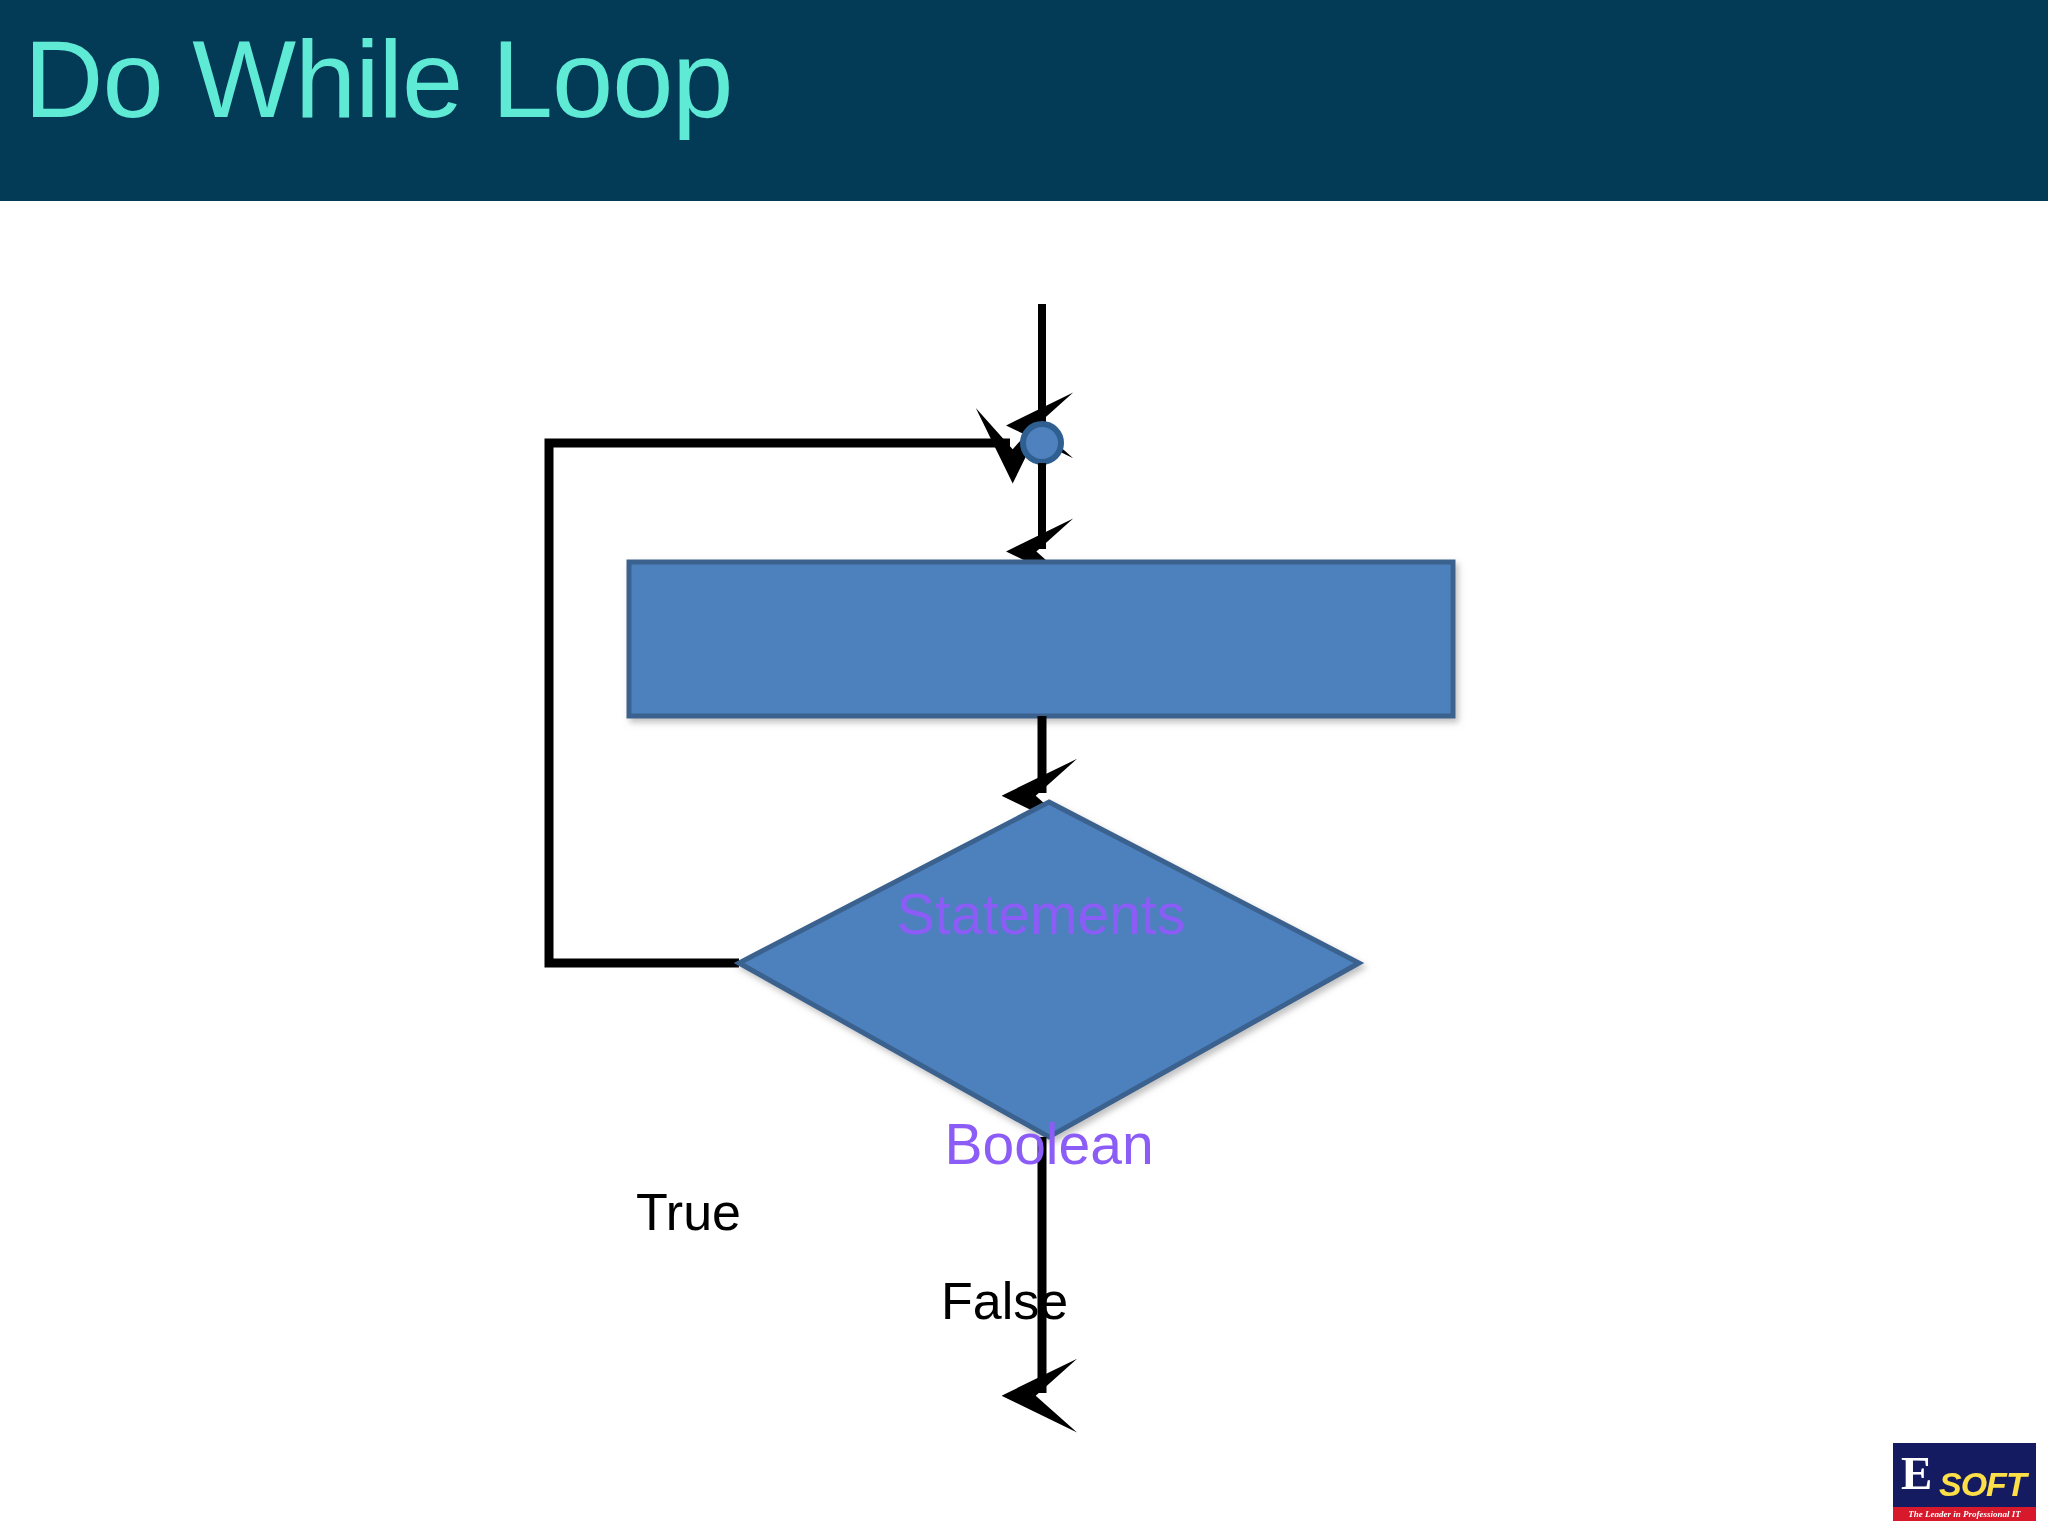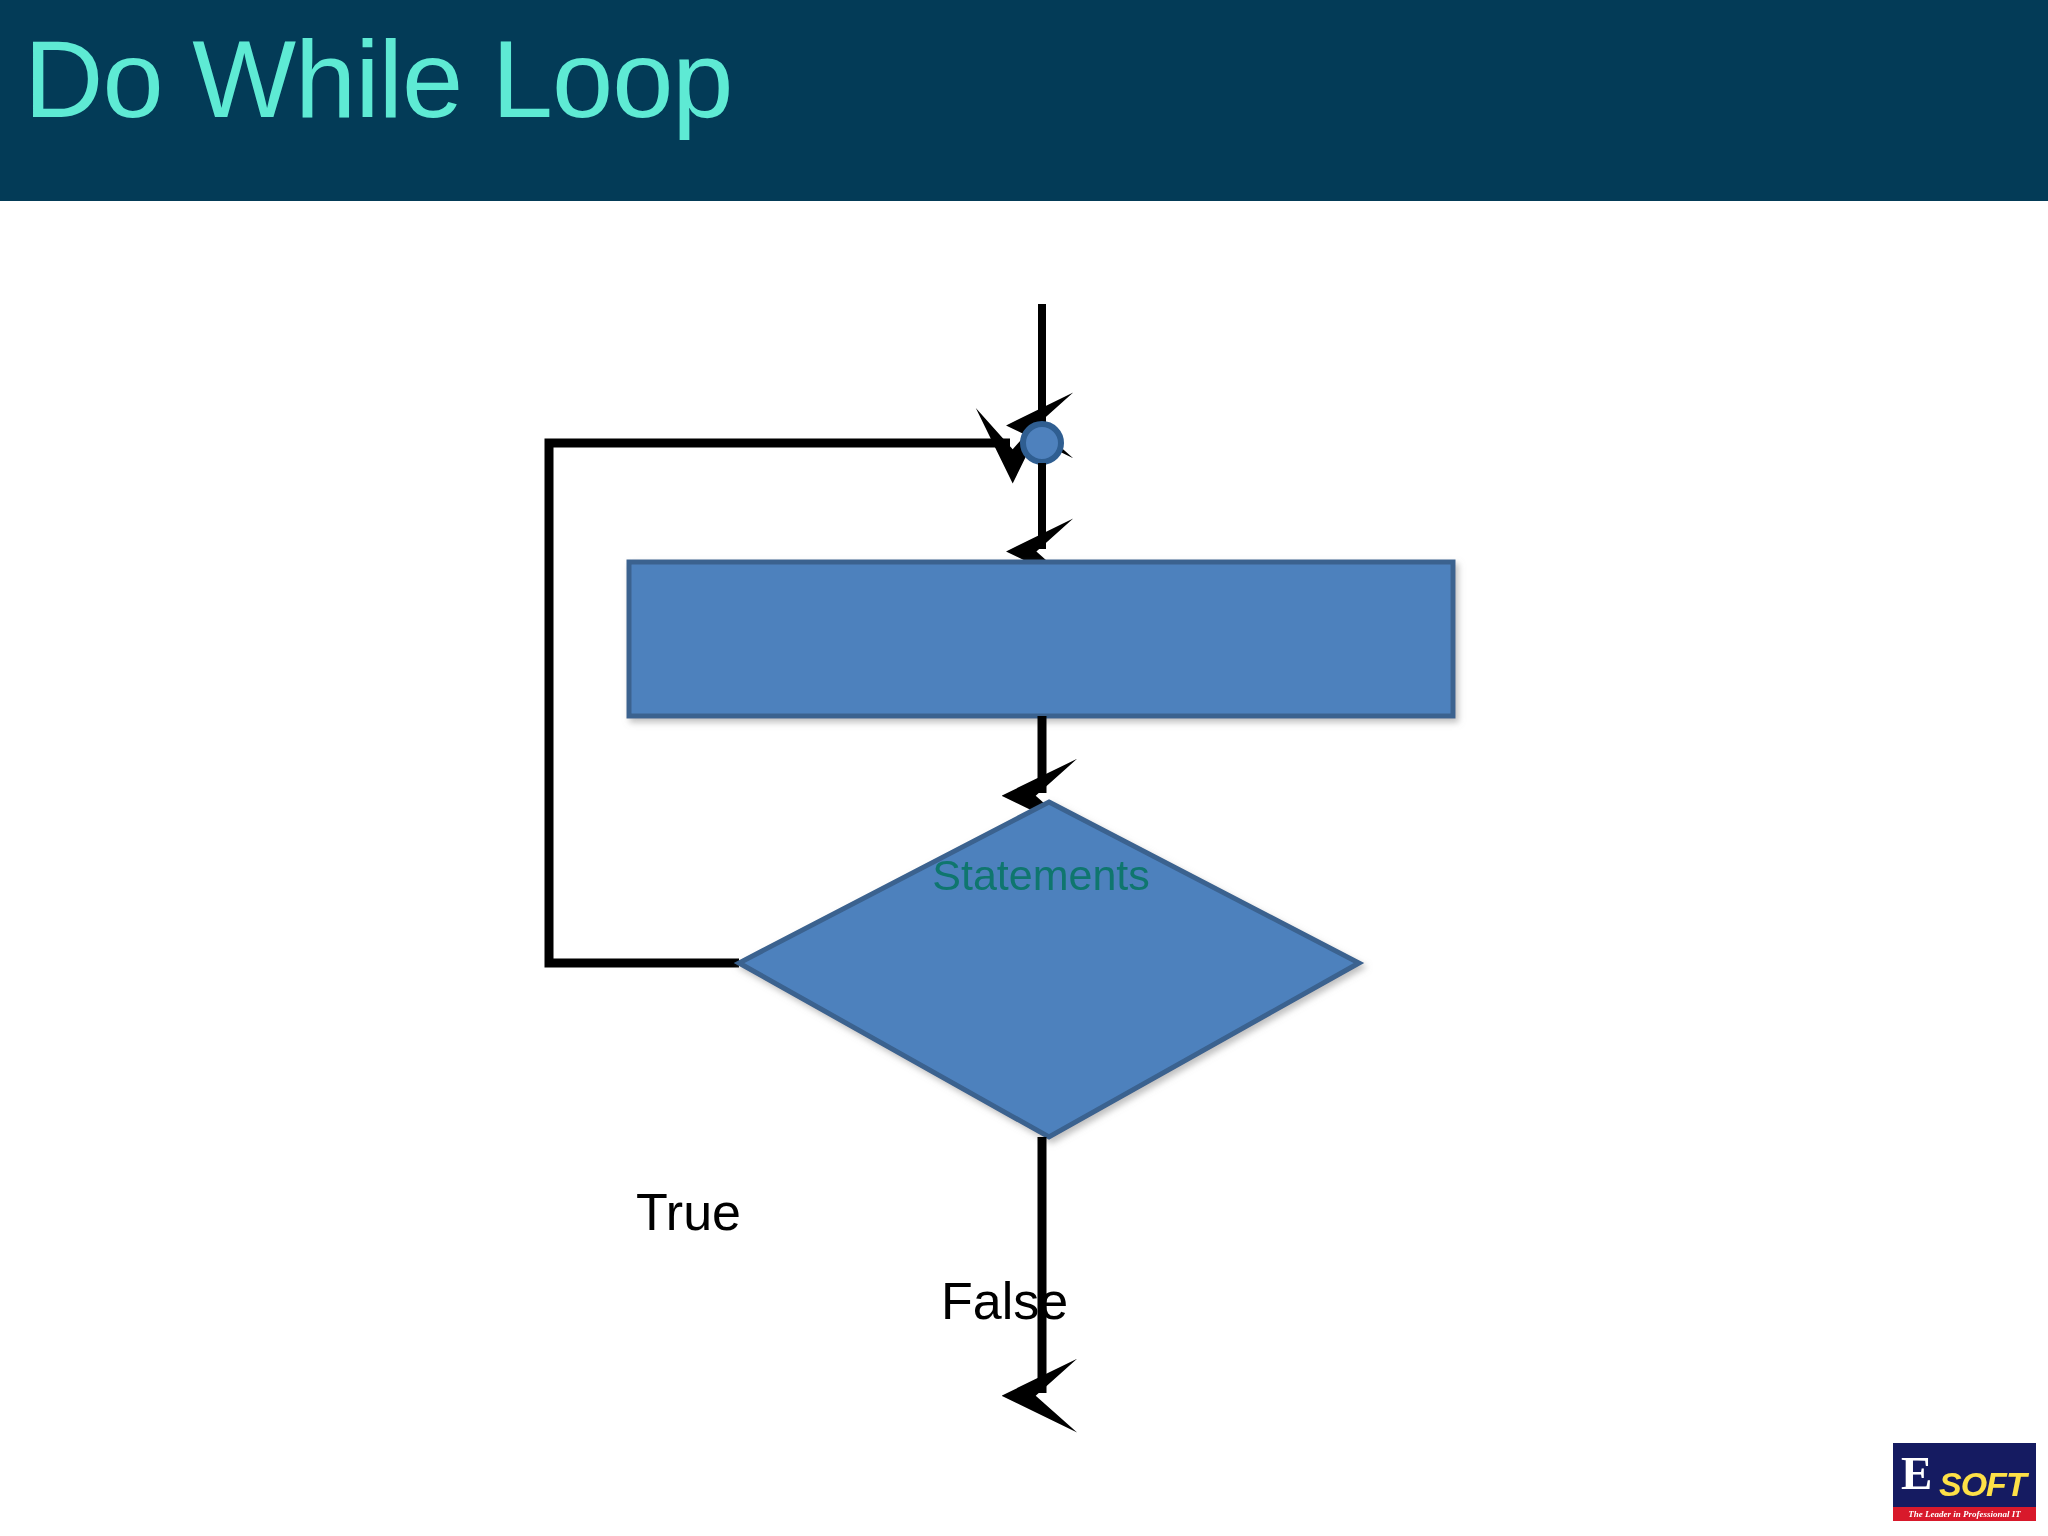--- a/index.html
+++ b/index.html
@@ -48,26 +48,27 @@
     width: 2048px;
     height: 1335px;
   }
   #diagram svg {
     display: block;
   }
 
   
   .shape-label {
     position: absolute;
-    color: #0f766e;
-    font-size: 43px;
+    color: #8b5cf6;
+    font-size: 57px;
     line-height: 1.12;
     text-align: center;
     white-space: nowrap;
     pointer-events: none;
+    margin-top: 32px;
   }
   #statements-label {
     left: 629px;
     top: 650px;
     width: 824px;
     text-align: center;
   }
   #boolean-label {
     left: 739px;
     top: 880px;
@@ -191,20 +192,21 @@
       </g>
 
       <g>
         <line x1="1042" y1="936" x2="1042" y2="1192" stroke="#000000" stroke-width="9" marker-end="url(#arrowhead)"></line>
       </g>
     </svg>
 
     <div id="statements-label" class="shape-label">Statements</div>
 
     <div id="boolean-label" class="shape-label">
+      <div>Boolean</div>
     </div>
 
     <div id="true-label" class="edge-label">True</div>
 
     <div id="false-label" class="edge-label">False</div>
   </div>
 
   <div id="logo">
     <div id="logo-box">
       <span id="logo-e">E</span>

